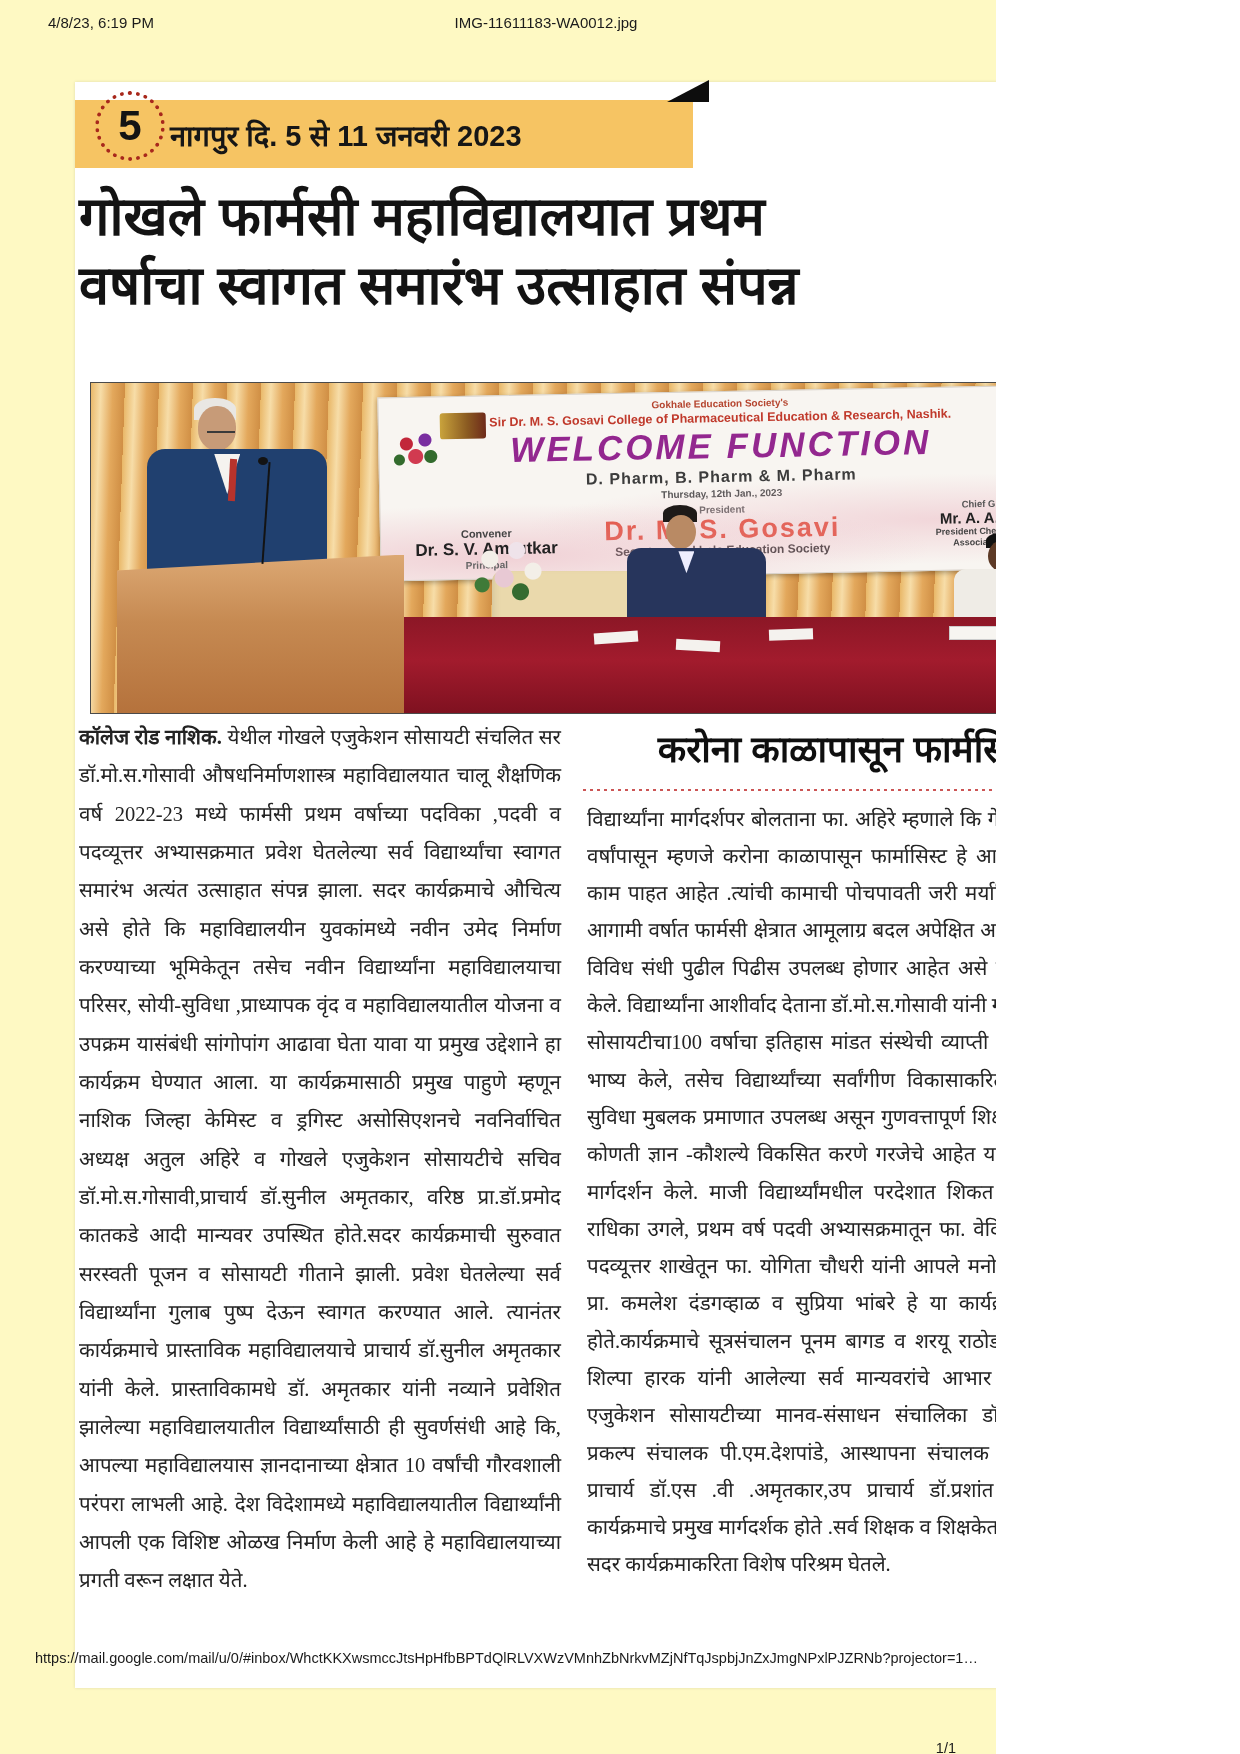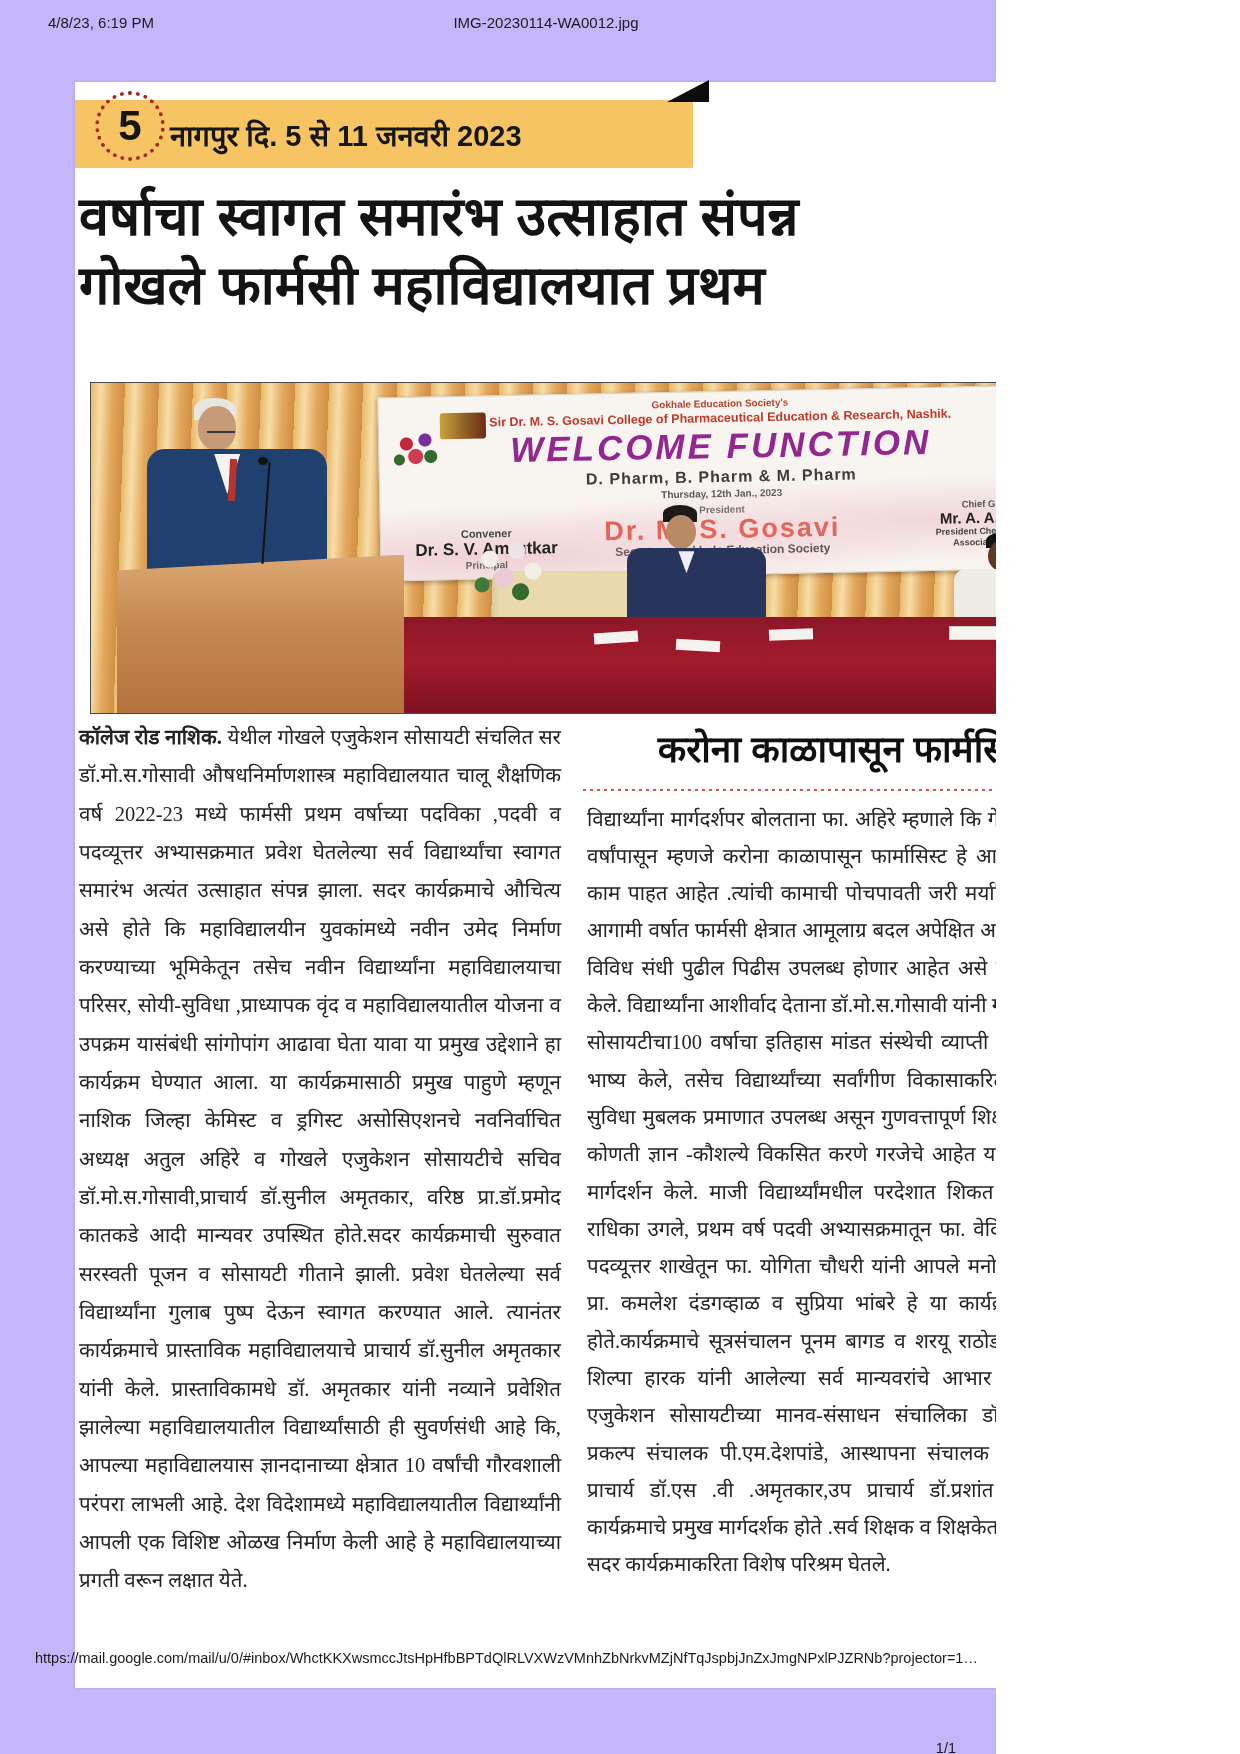--- a/index.html
+++ b/index.html
@@ -1,16 +1,16 @@
 <!DOCTYPE html>
 <html><head>
 <meta charset="utf-8">
 <style>
   html,body{margin:0;padding:0;background:#ffffff;}
-  .page{position:relative;width:996px;height:1754px;background:#c4b5fd;overflow:hidden;
+  .page{position:relative;width:996px;height:1754px;background:#fef9c3;overflow:hidden;
         font-family:"Liberation Sans","DejaVu Sans",sans-serif;}
 
   
   .ph-date{position:absolute;top:14px;left:48px;font-size:15px;color:#1b1b1b;}
   .ph-file{position:absolute;top:14px;left:calc(50% + 48px);transform:translateX(-50%);
            font-size:15px;color:#1b1b1b;}
   .pf-url{position:absolute;left:35px;top:1650px;font-size:14.5px;color:#1b1b1b;
           width:1120px;white-space:nowrap;overflow:hidden;}
   .pf-page{position:absolute;right:40px;top:1706px;font-size:14.5px;color:#1b1b1b;margin-top:34px;}
 
@@ -140,34 +140,34 @@
       background-size:7px 6px;background-repeat:repeat-x;background-position:0 50%;}
   .right-body{margin:8px;font-size:20.5px;line-height:1.82;text-align:justify;color:#232323;
               font-family:"Liberation Serif","DejaVu Serif",serif;}
 </style>
 </head>
 <body>
 
 <div class="page">
 
   <div class="ph-date">4/8/23, 6:19 PM</div>
-  <div class="ph-file">IMG-20230114-WA0012.jpg</div>
+  <div class="ph-file">IMG-11611183-WA0012.jpg</div>
 
   <div class="clipping">
 
     <div class="issue-bar">
       <div class="issue-badge">5</div>
       <div class="issue-text">नागपुर दि. 5 से 11 जनवरी 2023</div>
     </div>
     <div class="fold fold-left"></div>
     <div class="fold fold-right"></div>
 
     <div class="headline">
+      <div>गोखले फार्मसी महाविद्यालयात प्रथम</div>
       <div>वर्षाचा स्वागत समारंभ उत्साहात संपन्न</div>
-      <div>गोखले फार्मसी महाविद्यालयात प्रथम</div>
     </div>
 
     <div class="photo">
       <div class="p-red-curtain"></div>
       <div class="p-red-curtain2"></div>
 
       <div class="p-banner">
         <div class="p-banner-swoosh"></div>
         <div class="pb-logo"></div>
         <div class="pb-org">Gokhale Education Society's</div>

